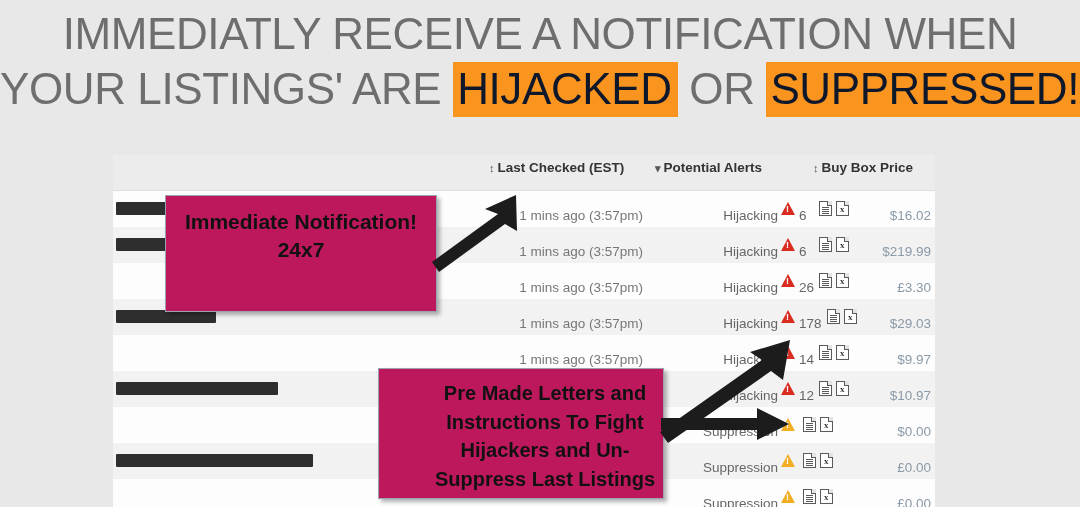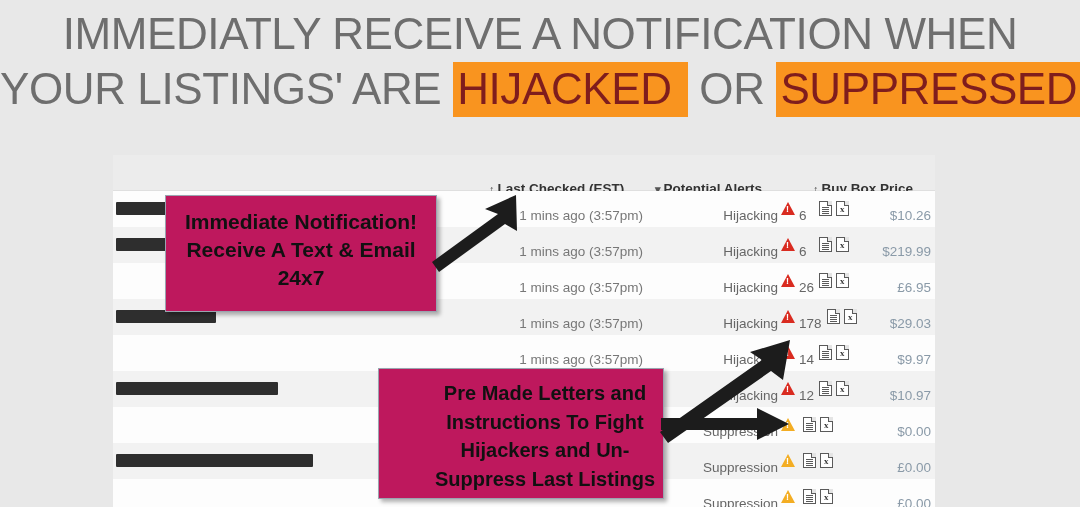--- a/index.html
+++ b/index.html
@@ -25,22 +25,22 @@
     color: #6e6e6e;
     font-size: 44px;
     line-height: 55px;
     letter-spacing: -0.4px;
     white-space: nowrap;
   }
   .headline .line1 { display: block; padding-top: 2px; }
   .headline .line2 { display: block; }
   .hl {
     background: #f9941f;
-    padding: 2px 16px 4px 4px;
-    color: #7f1d1d;
+    padding: 2px 6px 4px 4px;
+    color: #0f172a;
     text-align: center;
   }
 
   
   .table-panel {
     position: absolute;
     left: 113px;
     top: 155px;
     width: 822px;
     height: 352px;
@@ -48,21 +48,21 @@
     overflow: hidden;
   }
   .thead {
     height: 35px;
     background: #ececec;
     position: relative;
     border-bottom: 1px solid #dfdfdf;
   }
   .th {
     position: absolute;
-    top: 26px;
+    top: 5px;
     font-size: 13.5px;
     font-weight: bold;
     color: #333;
     white-space: nowrap;
   }
   .th .sort {
     color: #555;
     font-size: 11px;
     margin-right: 3px;
   }
@@ -259,21 +259,21 @@
         </div>
         <div class="cell c-count">6</div>
         <div class="c-icons" style="left: 706px;">
           <div class="fileicon">
             <span class="lines"></span>
           </div>
           <div class="fileicon">
             <span class="xmark">x</span>
           </div>
         </div>
-        <div class="cell c-price">$10.26</div>
+        <div class="cell c-price">$16.02</div>
       </div>
       <div class="row alt">
         <div class="cell c-redact" style="left: 3px; width: 88px;"></div>
         <div class="cell c-last">1 mins ago (3:57pm)</div>
         <div class="cell c-alert">Hijacking</div>
         <div class="c-tri">
           <div class="tri red"></div>
         </div>
         <div class="cell c-count">6</div>
         <div class="c-icons" style="left: 706px;">
@@ -294,21 +294,21 @@
         </div>
         <div class="cell c-count">26</div>
         <div class="c-icons" style="left: 706px;">
           <div class="fileicon">
             <span class="lines"></span>
           </div>
           <div class="fileicon">
             <span class="xmark">x</span>
           </div>
         </div>
-        <div class="cell c-price">£6.95</div>
+        <div class="cell c-price">£3.30</div>
       </div>
       <div class="row alt">
         <div class="cell c-redact" style="left: 3px; width: 100px;"></div>
         <div class="cell c-last">1 mins ago (3:57pm)</div>
         <div class="cell c-alert">Hijacking</div>
         <div class="c-tri">
           <div class="tri red"></div>
         </div>
         <div class="cell c-count">178</div>
         <div class="c-icons" style="left: 714px;">
@@ -411,21 +411,20 @@
 <svg class="arrows" viewBox="0 0 1080 507">
   <g fill="#1c1c1c">
     <path d="M 432,262 L 498,214 L 485,209 L 516,195 L 517,231 L 505,224 L 439,272 Z"></path>
     <path d="M 660,432 L 762,360 L 750,352 L 790,340 L 783,380 L 771,371 L 668,443 Z"></path>
     <path d="M 661,418 L 757,418 L 757,408 L 789,424 L 757,440 L 757,430 L 661,430 Z"></path>
   </g>
 </svg>
 
 <div class="callout callout-1">
   <div>Immediate Notification!</div>
-  <div>Receive A Text &amp; Email</div>
   <div>24x7</div>
 </div>
 
 <div class="callout callout-2">
   <div>Pre Made Letters and</div>
   <div>Instructions To Fight</div>
   <div>Hijackers and Un-</div>
   <div>Suppress Last Listings</div>
 </div>
 

